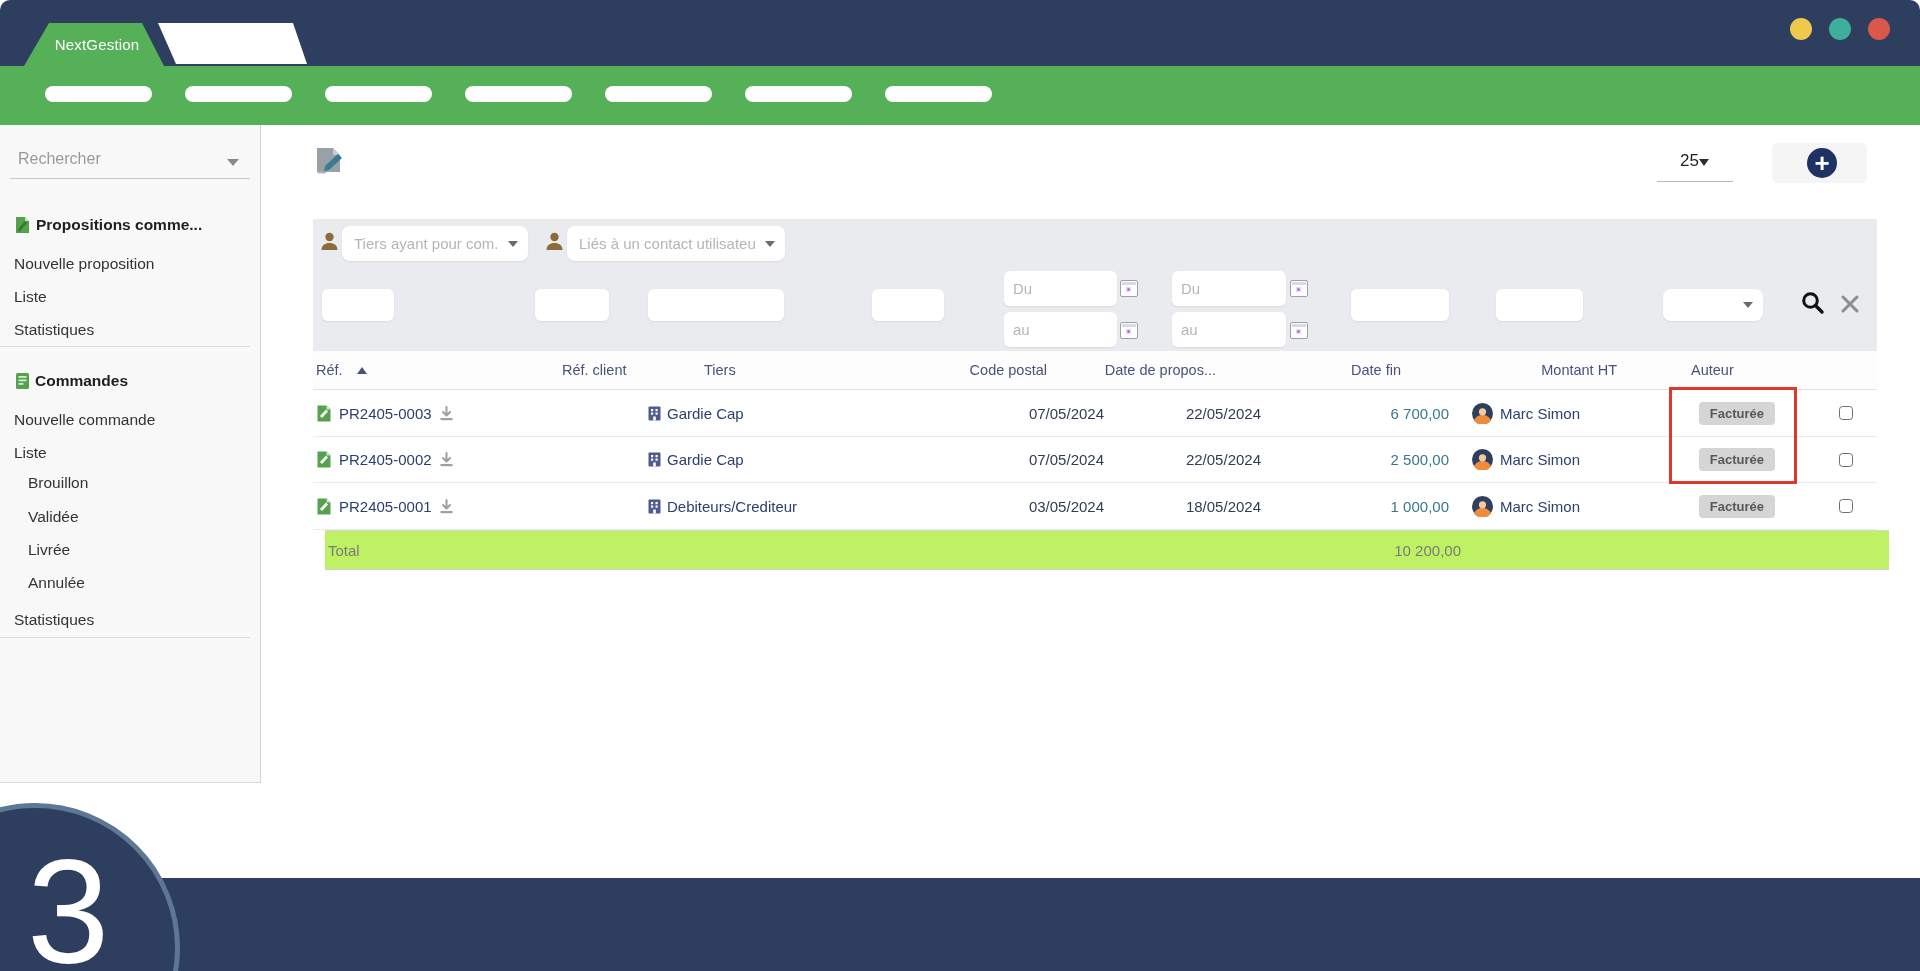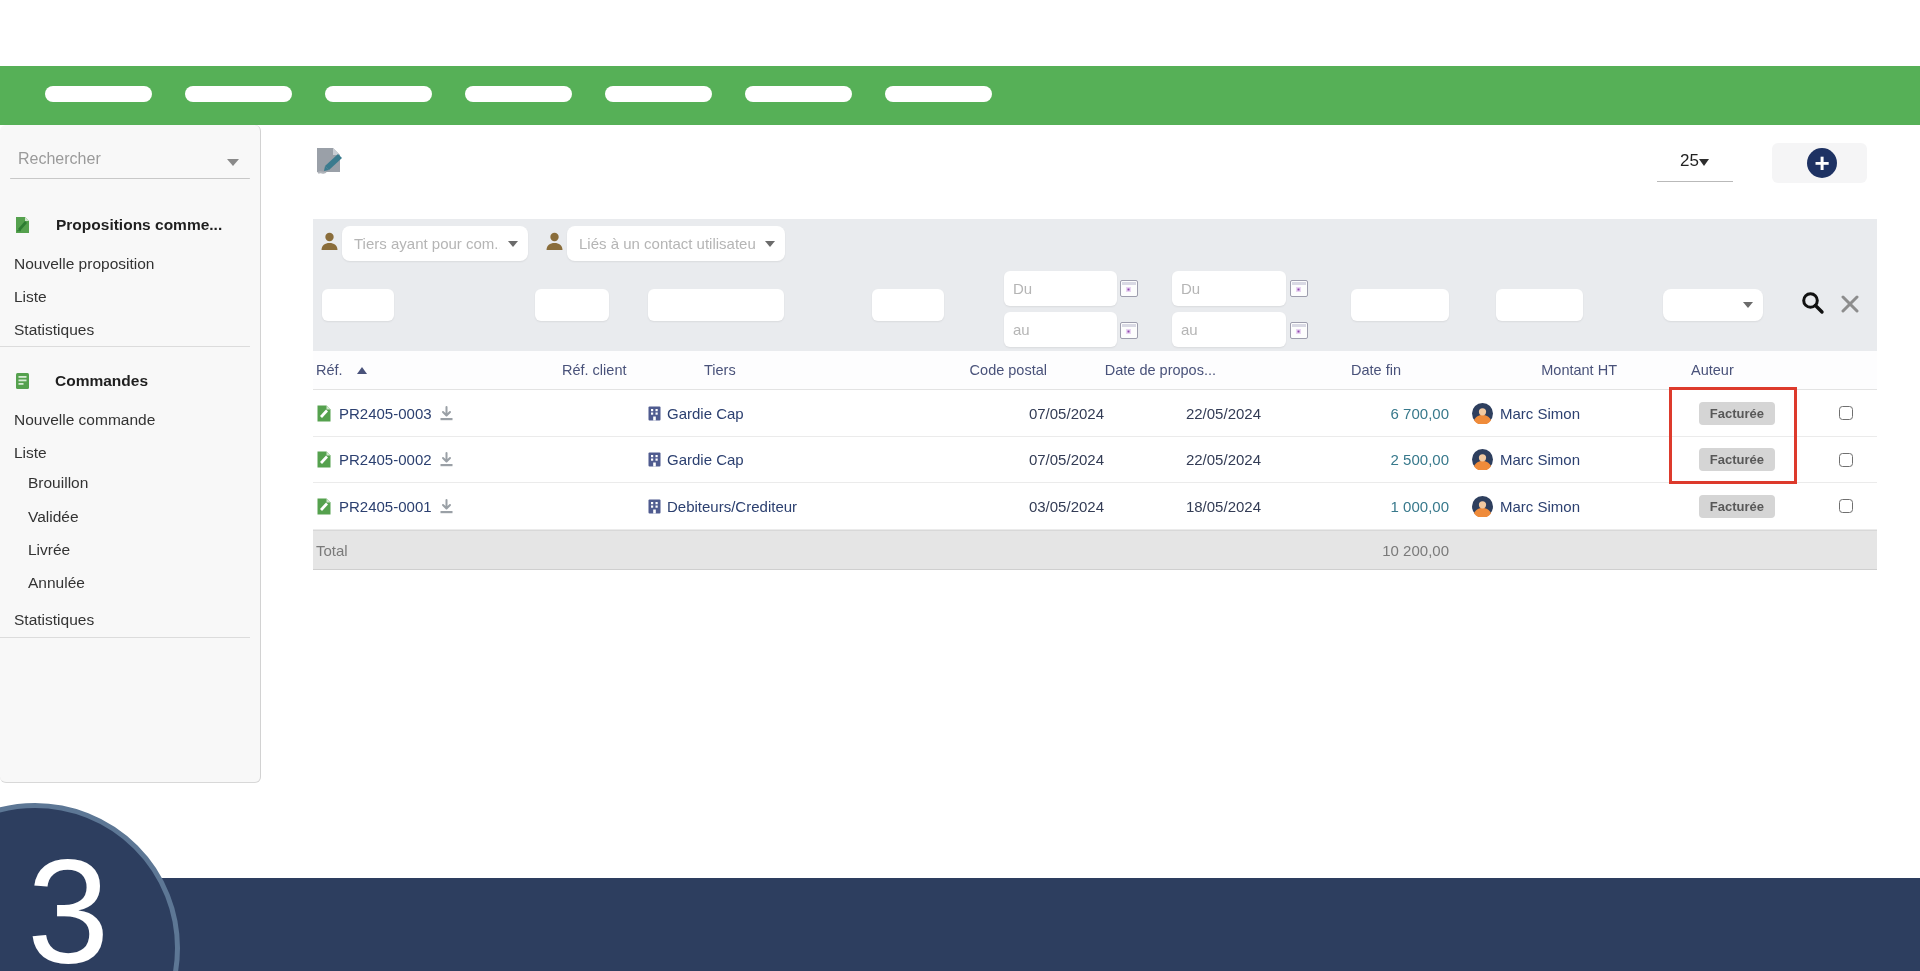--- a/index.html
+++ b/index.html
@@ -16,26 +16,26 @@
                clip-path:polygon(0 0, 135px 0, 149px 41px, 18px 41px); }
   .dot { position:absolute; top:18px; width:22px; height:22px; border-radius:50%; }
 
   
   .menubar { position:absolute; left:0; top:66px; width:1920px; height:59px; background:#56b057; }
   .pills { position:absolute; left:45px; top:20px; display:flex; gap:33px; }
   .pill { width:107px; height:16px; background:#fff; border-radius:8px; }
 
   
   .sidebar { position:absolute; left:0; top:125px; width:261px; height:658px; background:#f8f8f8;
-             border-right:1px solid #d2d2d2; border-bottom:1px solid #d8d8d8;border-radius:6px; }
+             border-right:1px solid #d2d2d2; border-bottom:1px solid #d8d8d8; }
   .sb-search-text { position:absolute; left:18px; top:25px; font-size:16px; color:#9a9a9a; }
   .sb-caret { position:absolute; left:227px; top:34px; width:0; height:0; border-left:6px solid transparent; border-right:6px solid transparent; border-top:7px solid #8a8a8a; }
   .sb-underline { position:absolute; left:10px; top:53px; width:240px; height:1px; background:#c8c8c8; border-radius:1px; }
   .sb-line { position:absolute; left:0; width:261px; height:24px; display:flex; align-items:center; }
-  .sb-header { font-weight:bold; color:#1f1f1f; font-size:15.5px; gap:24px; padding-left:14px; }
+  .sb-header { font-weight:bold; color:#1f1f1f; font-size:15.5px; gap:4px; padding-left:14px; }
   .sb-item { color:#333; font-size:15.5px; padding-left:14px;align-items:flex-end; }
   .sb-sub { color:#333; font-size:15.5px; padding-left:28px; }
   .sb-divider { position:absolute; left:0; width:250px; height:1px; background:#dcdcdc; }
 
   
   .title-icon { position:absolute; left:313px; top:146px; }
   .page-title { position:absolute; left:361px; top:152px; font-size:19px; color:#3b7b8e; }
   .page-title .count { color:#9a9a9a; }
   .pagesize { position:absolute; left:1680px; top:151px; font-size:17px; color:#222; display:flex; align-items:center; cursor:pointer; }
   .pagesize-underline { position:absolute; left:1657px; top:181px; width:76px; height:1px; background:#b9b9b9; }
@@ -68,38 +68,47 @@
   .c-cp { padding-right:5px; } .c-dateprop { padding-right:9px; } .c-datefin { padding-right:12px; }
   .c-montant { padding-right:1px; } .c-etat { padding-right:10px; }
   .c-auteur { padding-left:22px; display:flex; align-items:center; gap:7px; }
   .c-auteur-h { padding-left:45px; }
   .c-center { display:flex; justify-content:center; align-items:center; }
   .link { color:#2c4070; cursor:pointer; }
   .amount { color:#38798c; }
   .sort-asc { width:0; height:0; border-left:5px solid transparent; border-right:5px solid transparent; border-bottom:7px solid #49527a; display:inline-block; margin-left:7px; }
   .badge { display:inline-block; background:#d5d5d5; color:#585858; font-size:13px; font-weight:bold; border-radius:4px; padding:4px 11px; }
   .checkbox { width:14px; height:14px; border:1.6px solid #6f6f6f; border-radius:3.5px; background:#fff; display:inline-block; cursor:pointer; }
-  .total-row { position:absolute; left:313px; top:530px; width:1564px; height:40px; color:#7a7a7a; font-size:15px;
-               border-top:1px solid #d8d8d8; border-bottom:1px solid #cfcfcf; background:#e5e5e5; }
+  .total-row { position:absolute; left:325px; top:530px; width:1564px; height:40px; color:#7a7a7a; font-size:15px;
+               border-top:1px solid #d8d8d8; border-bottom:1px solid #cfcfcf; background:#bef264; }
   .total-row .c-ref { color:#7a7a7a; }
   .red-box { position:absolute; left:1669px; top:387px; width:128px; height:97px; border:3px solid #dd3a2c; z-index:4; pointer-events:none; }
 
   
   .footer { position:absolute; left:0; top:878px; width:1920px; height:93px; background:#2d3e5f; }
   .step-circle { position:absolute; left:-110px; top:803px; width:290px; height:290px; border-radius:50%;
                  background:#2d3e5f; border:5px solid #5d7795; z-index:5; }
   .step-number { position:absolute; left:132px; top:30px; color:#fff; font-size:148px; line-height:1; }
 
   svg { display:block; }
 </style>
 </head>
 <body>
 
 <div class="screen">
 
+  <div class="topbar">
+    <div class="tab-green">
+      <span class="brand">NextGestion</span>
+    </div>
+    <div class="tab-white"></div>
+    <span class="dot" style="left:1790px;background:#efc94c"></span>
+    <span class="dot" style="left:1829px;background:#3fae9b"></span>
+    <span class="dot" style="left:1868px;background:#d9584a"></span>
+  </div>
 
   <div class="menubar">
     <div class="pills">
       <div class="pill"></div>
       <div class="pill"></div>
       <div class="pill"></div>
       <div class="pill"></div>
       <div class="pill"></div>
       <div class="pill"></div>
       <div class="pill"></div>

